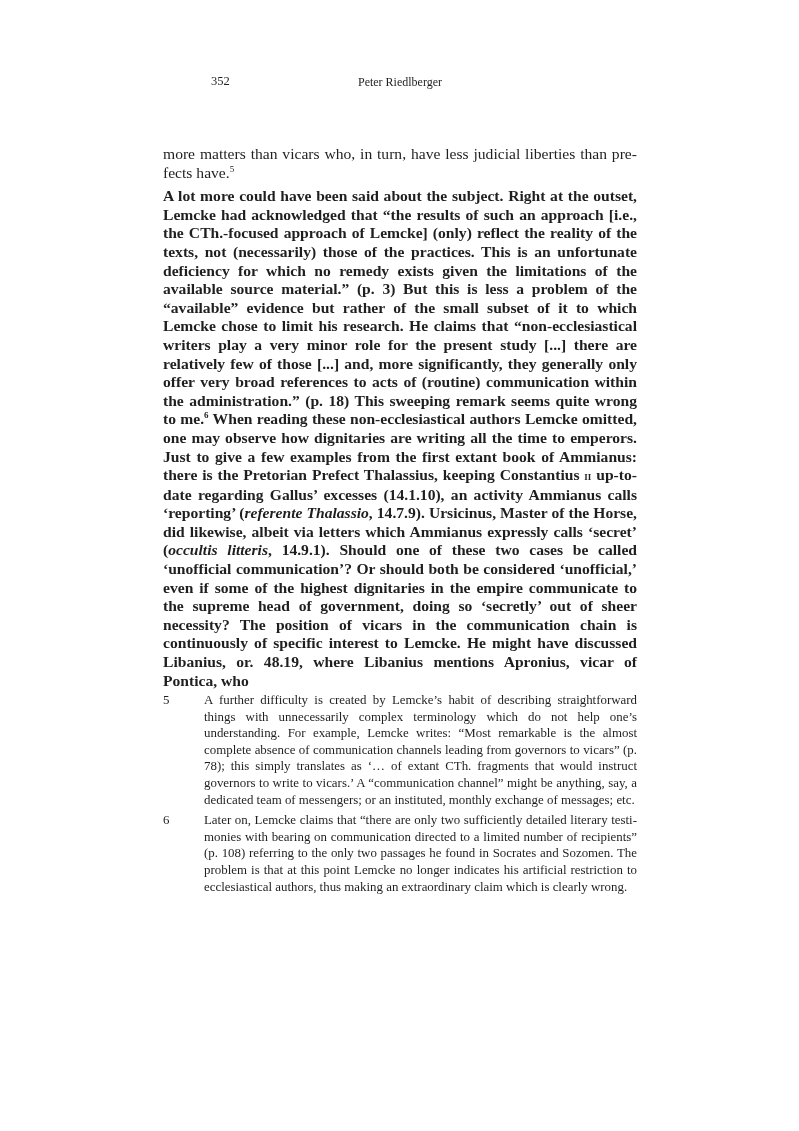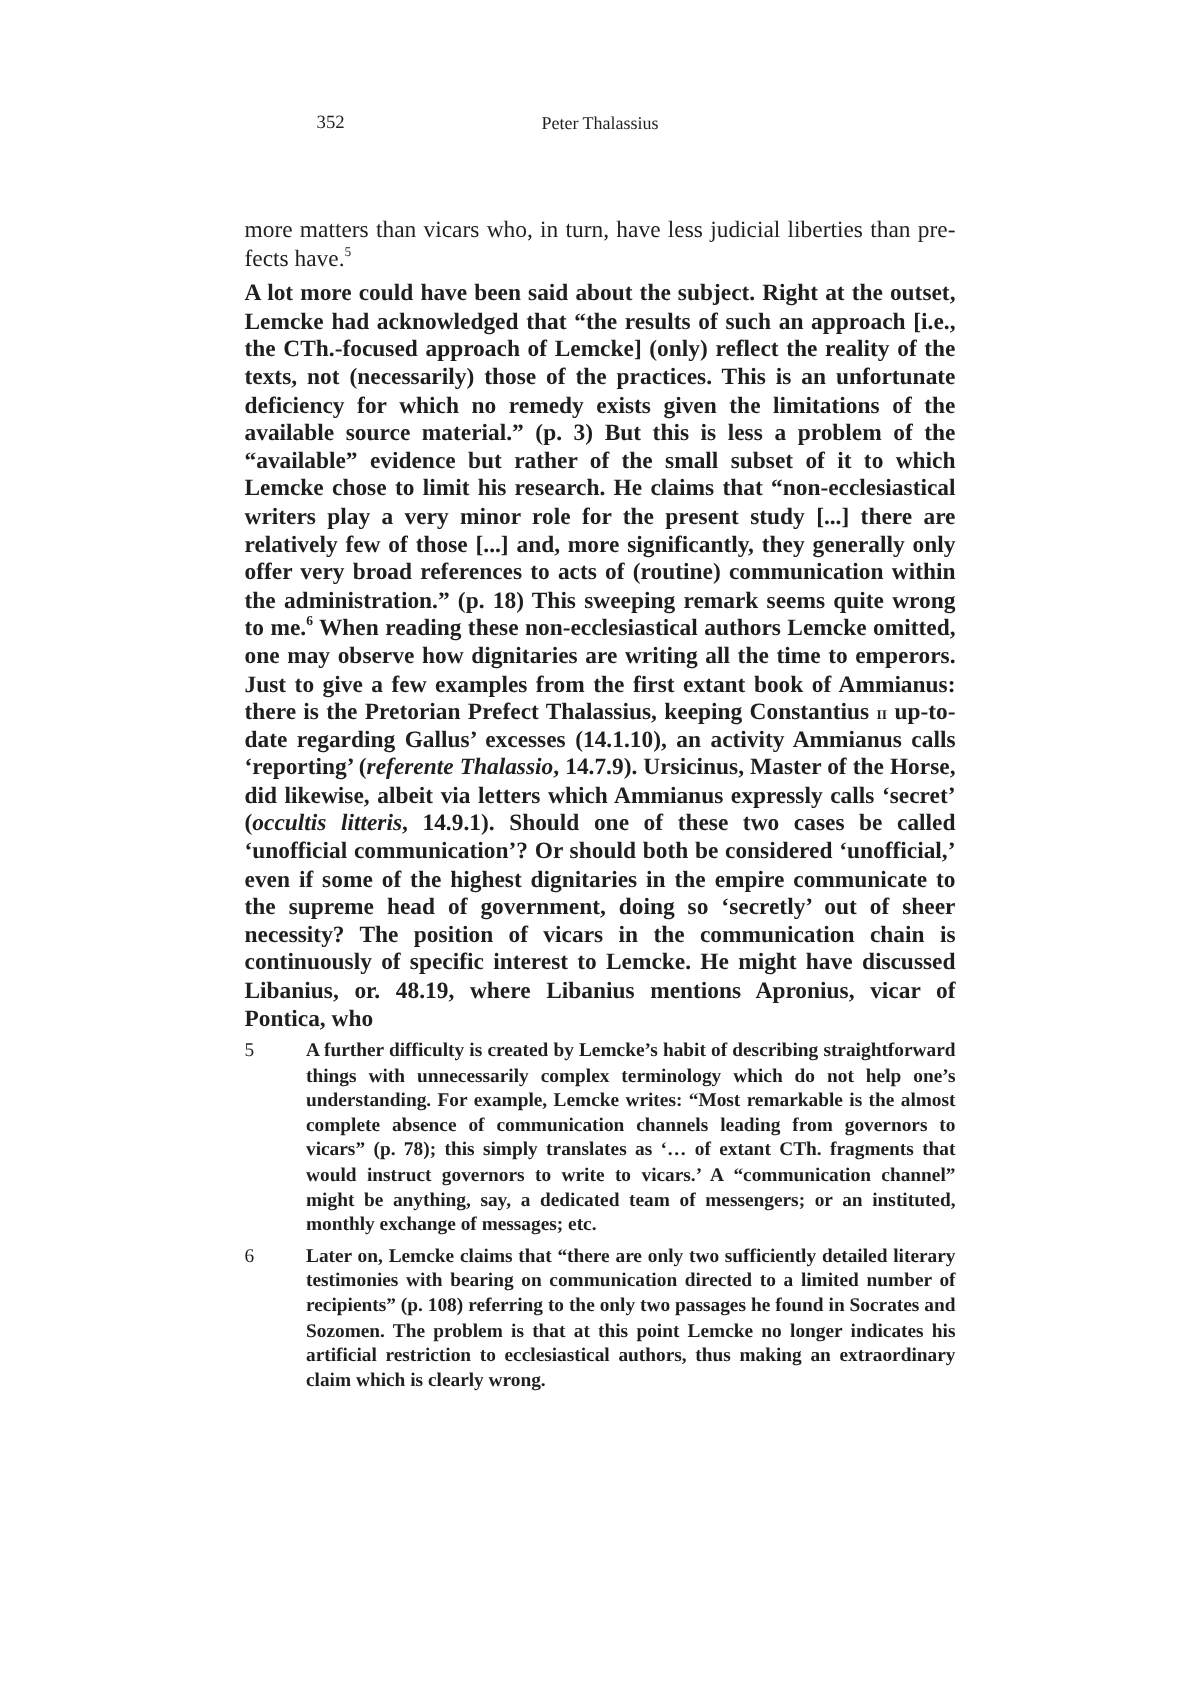--- a/index.html
+++ b/index.html
@@ -25,28 +25,28 @@
   .fnref { font-size: 9px; vertical-align: super; line-height: 0; }
   .sc { font-variant: small-caps; font-size: 13px; }
 
   .footnotes {
     position: absolute; top: 692px; left: 163px; width: 474px;
     font-size: 12.9px; line-height: 16.6px;
   }
   .footnote { display: flex; margin: 0; }
   .footnote + .footnote { margin-top: 4px; }
   .fn-num { width: 41px; flex: 0 0 41px; }
-  .fn-text { flex: 1; text-align: justify; font-weight: bold; }
+  .fn-text { flex: 1; text-align: justify; }
 </style>
 </head>
 <body>
 
 <div class="running-head">
   <span class="page-number">352</span>
-  <span class="running-title">Peter Thalassius</span>
+  <span class="running-title">Peter Riedlberger</span>
 </div>
 
 <div class="body-text">
   <p><span>more matters than vicars who, in turn, have less judicial liberties than pre­fects have.</span><sup class="fnref">5</sup></p>
   <p><span>A lot more could have been said about the subject. Right at the outset, Lemcke had acknowledged that “the results of such an approach [i.e., the CTh.-focused approach of Lemcke] (only) reflect the reality of the texts, not (necessarily) those of the practices. This is an unfortunate deficiency for which no remedy exists given the limitations of the available source mate­rial.” (p. 3) But this is less a problem of the “available” evidence but rather of the small subset of it to which Lemcke chose to limit his research. He claims that “non-ecclesiastical writers play a very minor role for the present study [...] there are relatively few of those [...] and, more significantly, they generally only offer very broad references to acts of (routine) communica­tion within the administration.” (p. 18) This sweeping remark seems quite wrong to me.</span><sup class="fnref">6</sup><span> When reading these non-ecclesiastical authors Lemcke omit­ted, one may observe how dignitaries are writing all the time to emperors. Just to give a few examples from the first extant book of Ammianus: there is the Pretorian Prefect Thalassius, keeping Constantius </span><span class="sc">ii</span><span> up-to-date regard­ing Gallus’ excesses (14.1.10), an activity Ammianus calls ‘reporting’ (</span><em>referente Thalassio</em><span>, 14.7.9). Ursicinus, Master of the Horse, did likewise, albeit via let­ters which Ammianus expressly calls ‘secret’ (</span><em>occultis litteris</em><span>, 14.9.1). Should one of these two cases be called ‘unofficial communication’? Or should both be considered ‘unofficial,’ even if some of the highest dignitaries in the em­pire communicate to the supreme head of government, doing so ‘secretly’ out of sheer necessity? The position of vicars in the communication chain is continuously of specific interest to Lemcke. He might have discussed Liba­nius, or. 48.19, where Libanius mentions Apronius, vicar of Pontica, who</span></p>
 </div>
 
 <div class="footnotes">
   <div class="footnote">
     <span class="fn-num">5</span>

